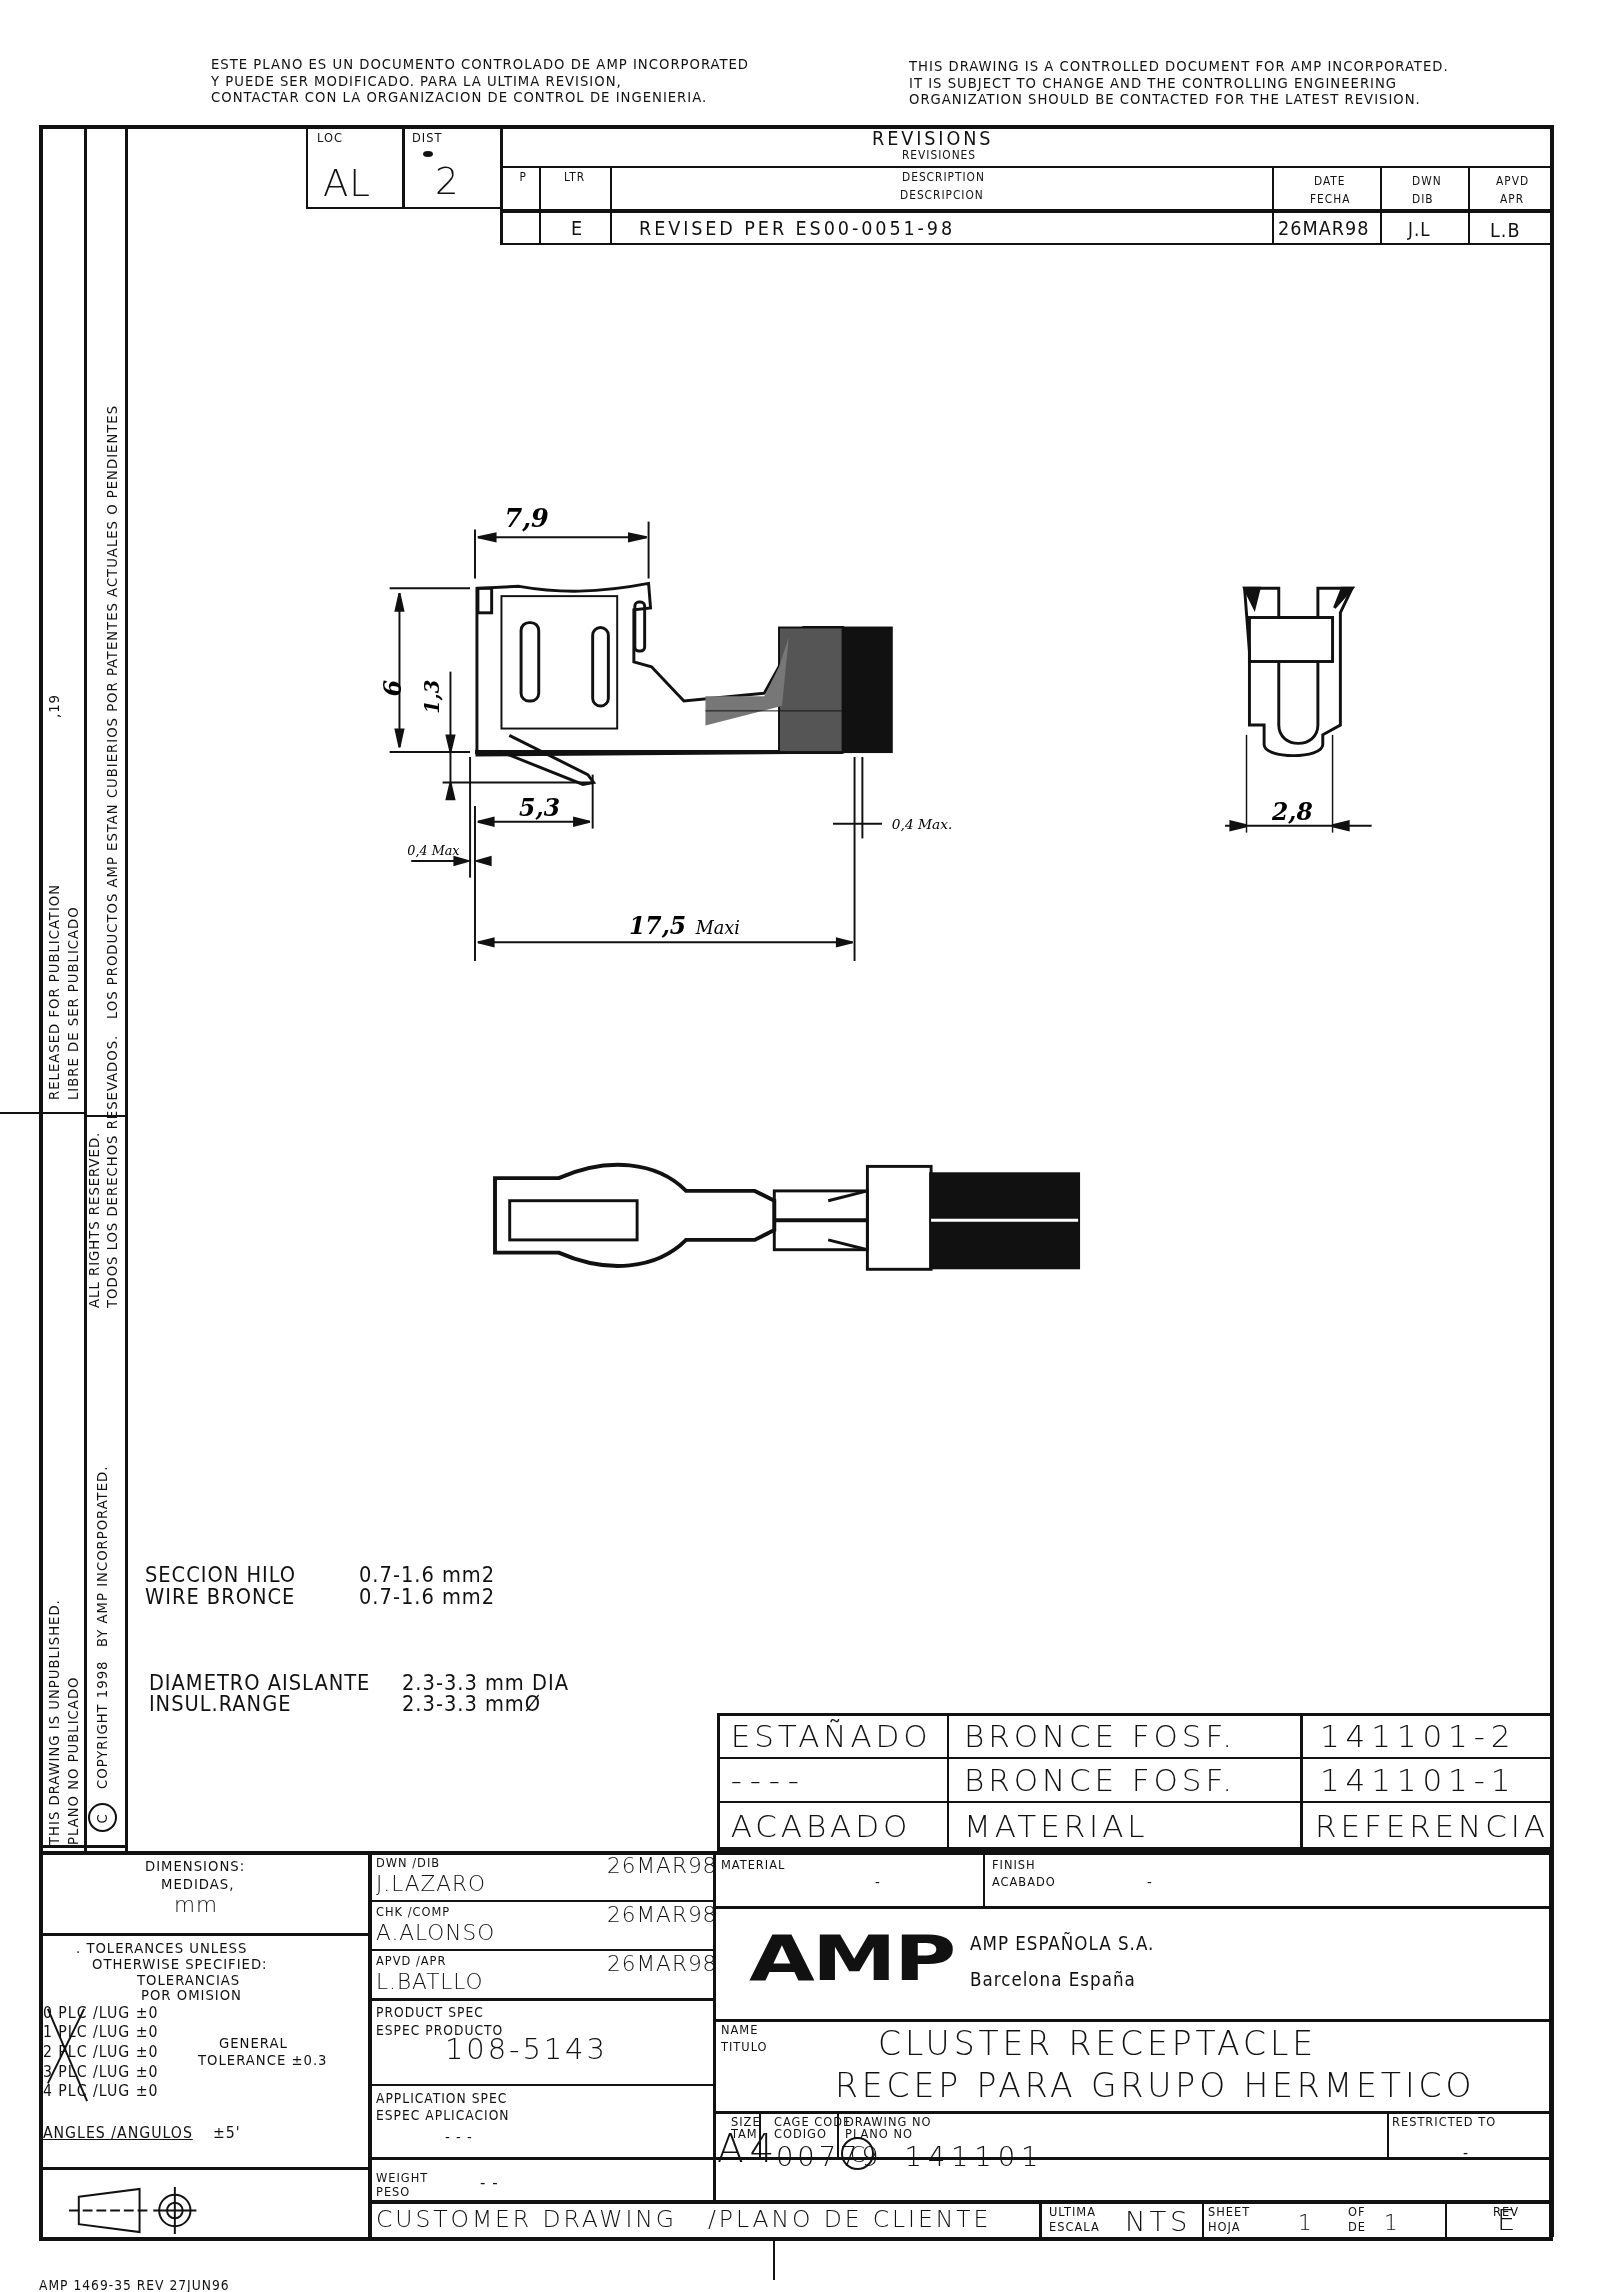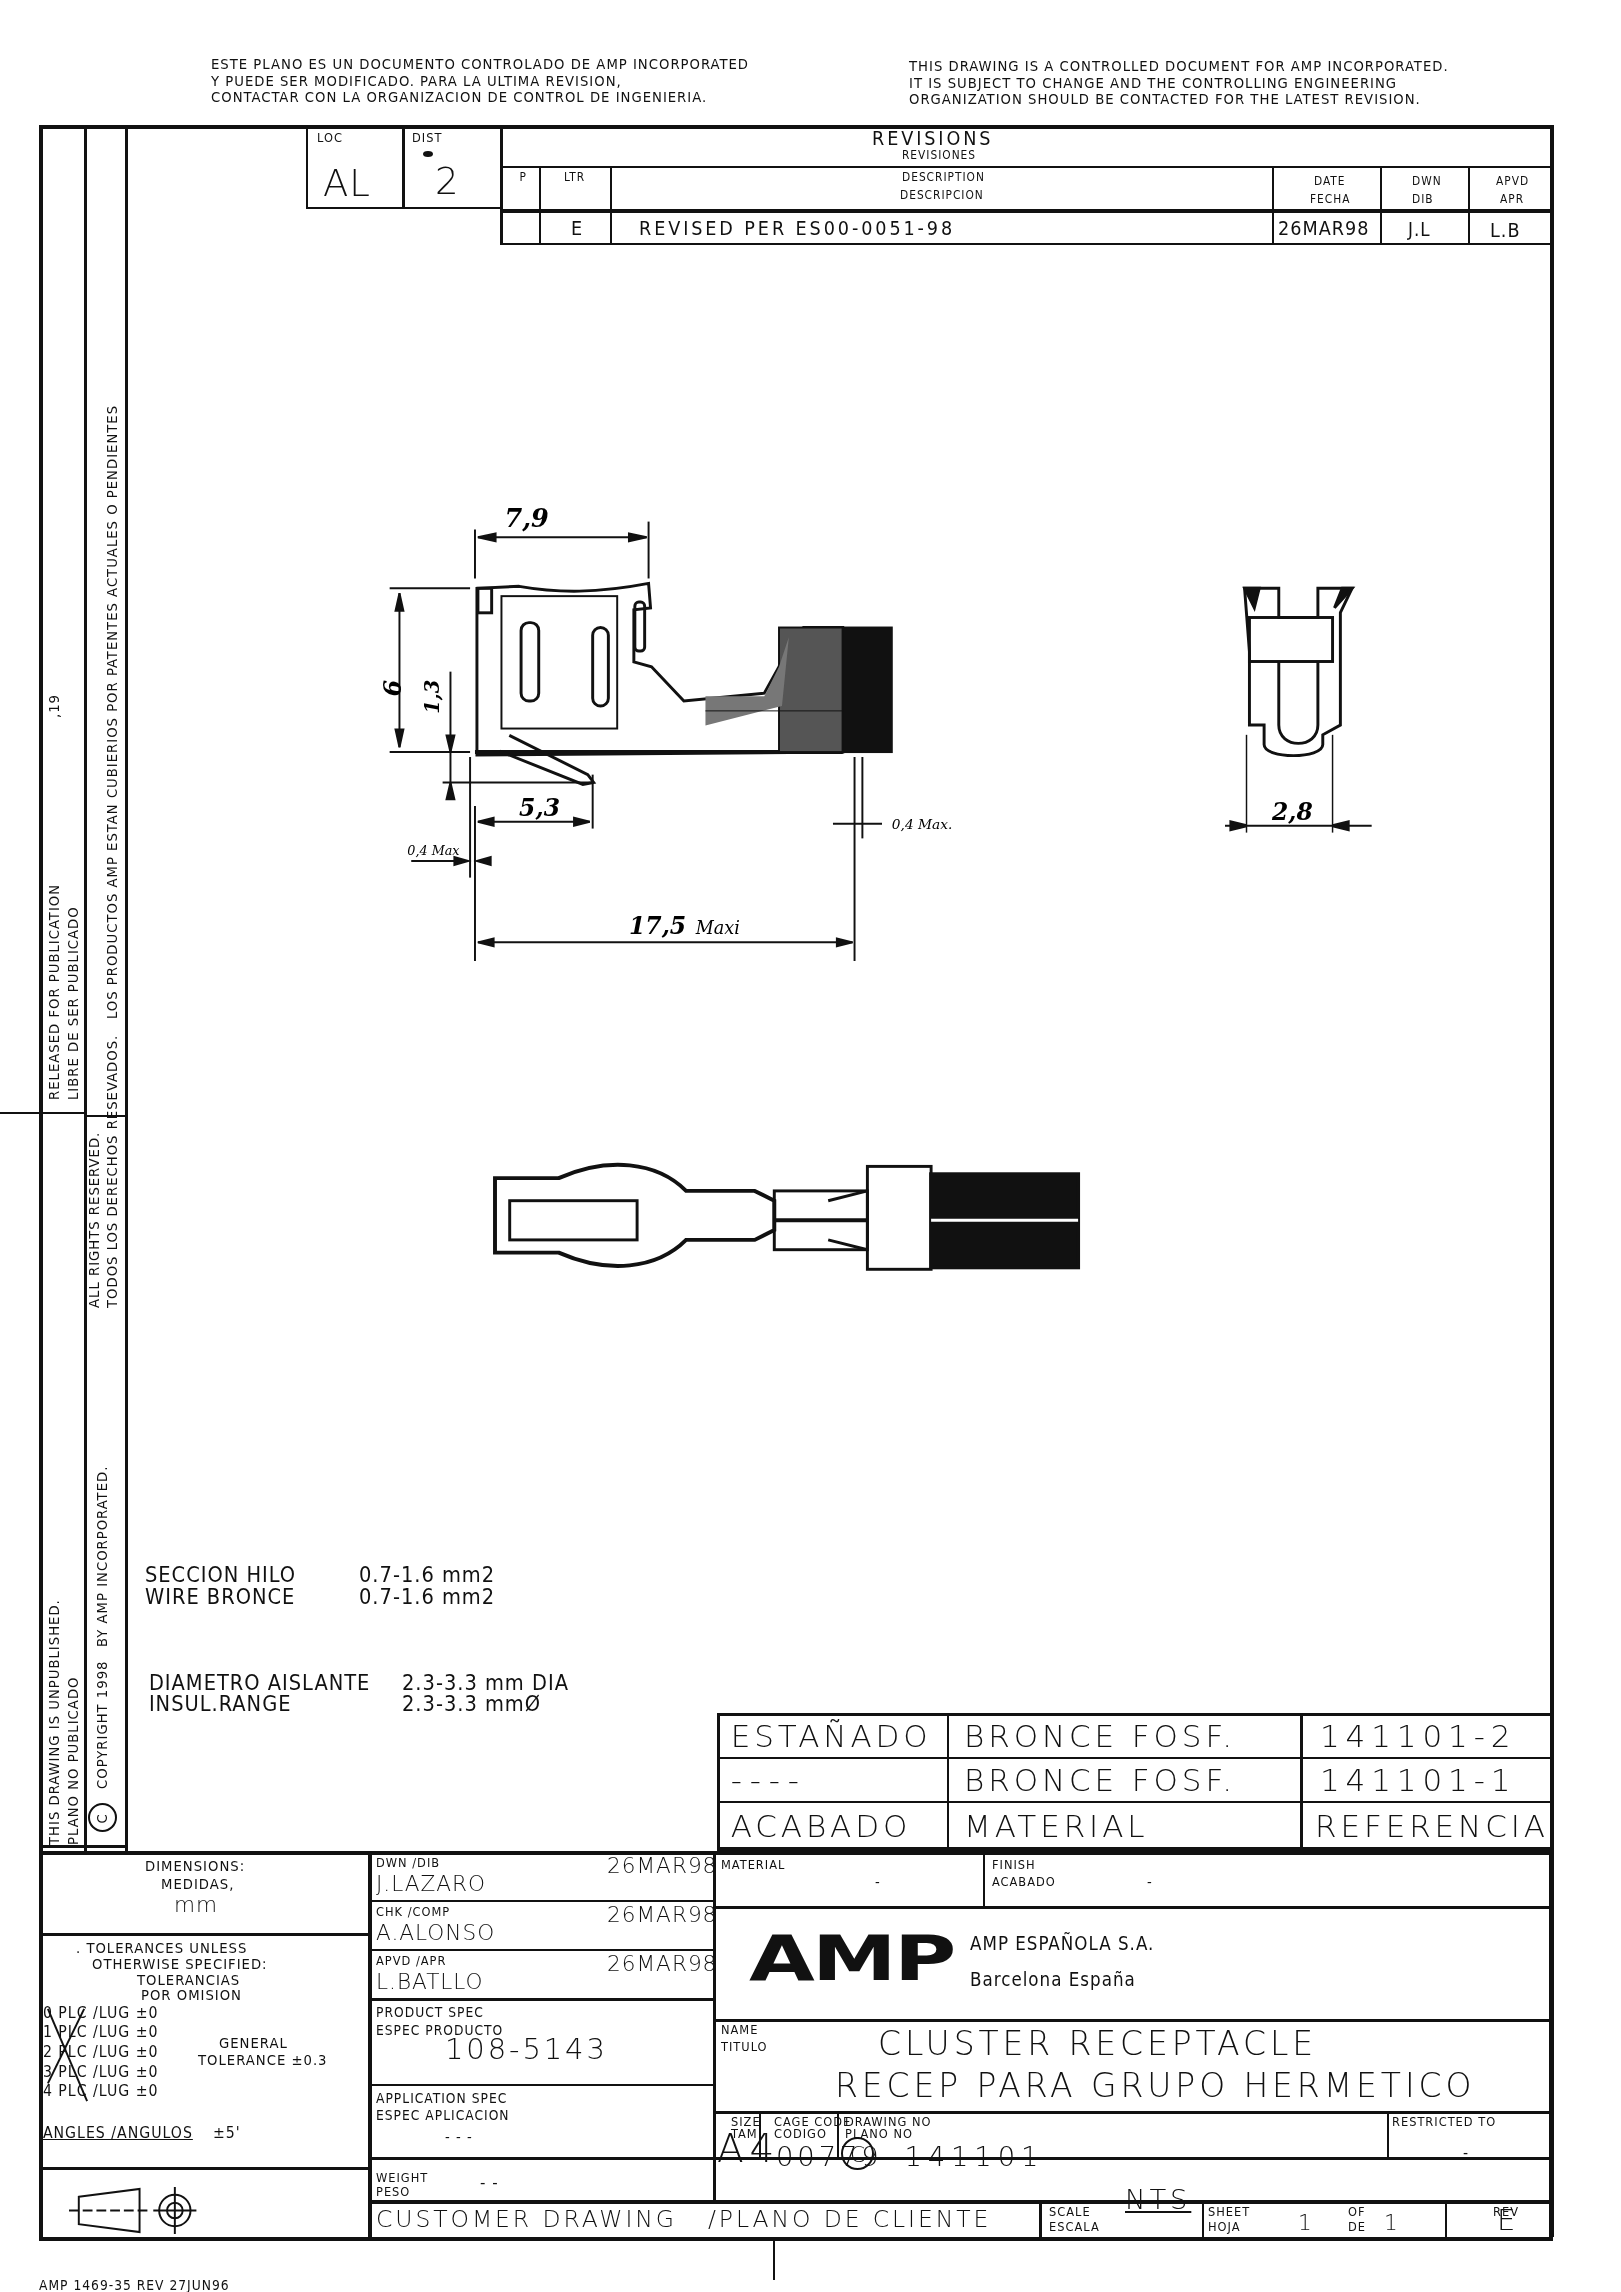--- a/index.html
+++ b/index.html
@@ -313,23 +313,23 @@
   <div class="t thin" style="left:737px;top:292px;font-size:27.4px;letter-spacing:3.9px;">00779</div>
   <div class="t" style="left:806px;top:265px;font-size:12.7px;">DRAWING NO</div>
   <div class="t" style="left:806px;top:277px;font-size:12.7px;">PLANO NO</div>
   <div class="abs" style="left:802px;top:286px;width:33px;height:33px;border:2px solid #111;border-radius:50%;box-sizing:border-box;">
     <div class="t thin" style="left:6.9px;top:4.9px;font-size:21.6px;">C</div>
   </div>
   <div class="t thin" style="left:835px;top:292px;font-size:27.4px;letter-spacing:5.9px;">- 141101</div>
   <div class="t" style="left:1353px;top:265px;font-size:12.7px;">RESTRICTED TO</div>
   <div class="t" style="left:1424px;top:294px;font-size:15.7px;">-</div>
 
-  <div class="t" style="left:1010px;top:355px;font-size:12.7px;">SCALE</div>
+  <div class="t" style="left:1010px;top:355px;font-size:12.7px;">ULTIMA</div>
   <div class="t" style="left:1010px;top:370px;font-size:12.7px;">ESCALA</div>
-  <div class="t thin" style="left:1086px;top:335px;font-size:27.4px;letter-spacing:3.9px;text-decoration:underline;">NTS</div>
+  <div class="t thin" style="left:1086px;top:357px;font-size:27.4px;letter-spacing:3.9px;">NTS</div>
   <div class="t" style="left:1169px;top:355px;font-size:12.7px;">SHEET</div>
   <div class="t" style="left:1169px;top:370px;font-size:12.7px;">HOJA</div>
   <div class="t thin" style="left:1259px;top:361px;font-size:21.6px;">1</div>
   <div class="t" style="left:1309px;top:355px;font-size:12.7px;">OF</div>
   <div class="t" style="left:1309px;top:370px;font-size:12.7px;">DE</div>
   <div class="t thin" style="left:1345px;top:361px;font-size:21.6px;">1</div>
   <div class="t" style="left:1411px;top:355px;font-size:12.7px;margin-left:43px;">REV</div>
   <div class="t thin" style="left:1458px;top:355px;font-size:29px;">E</div>
 </div>
 

